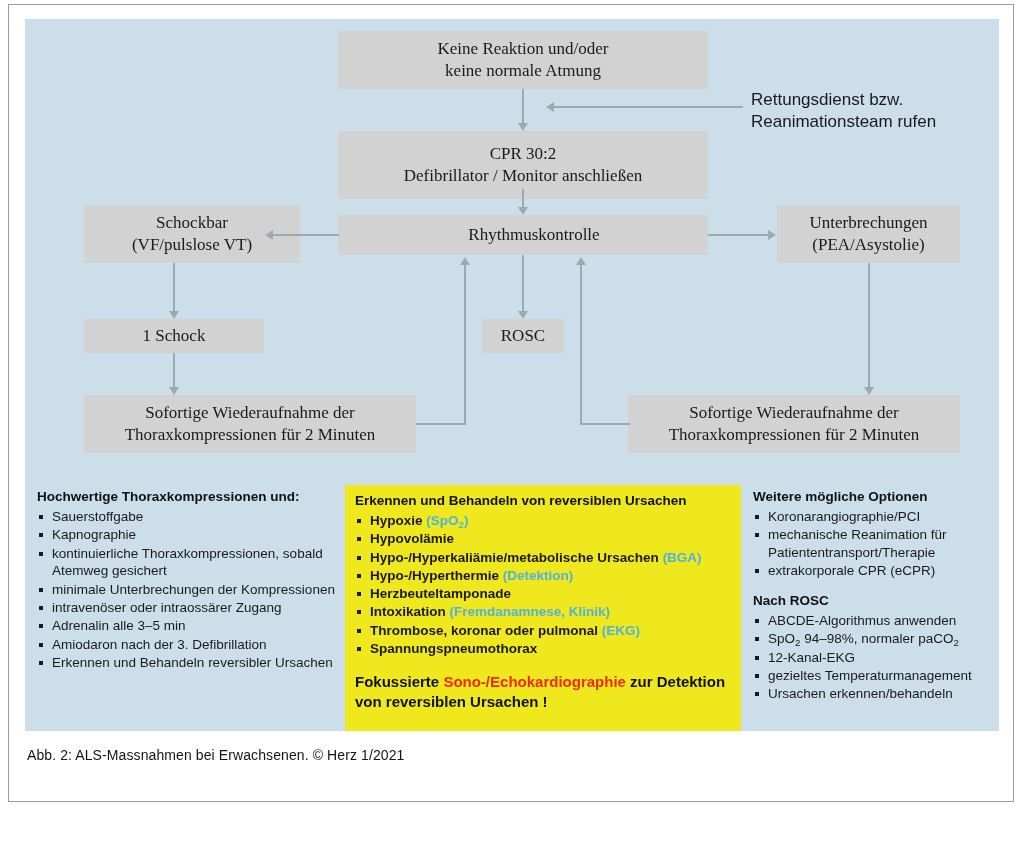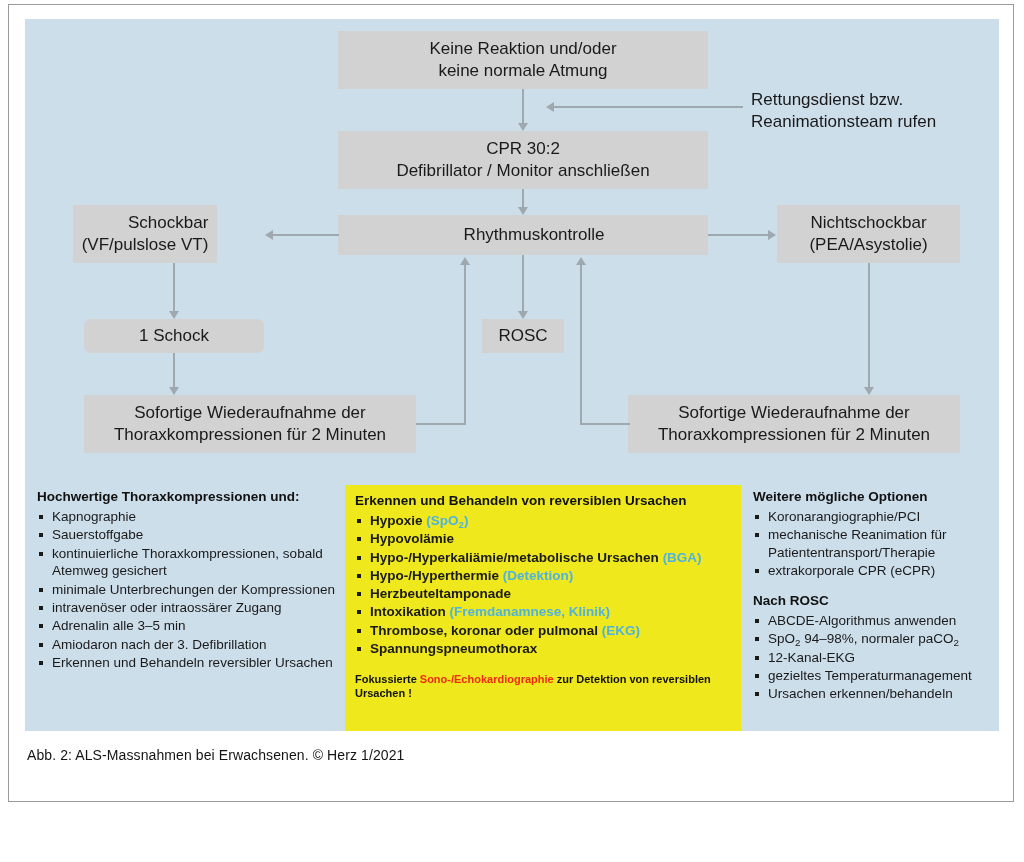--- a/index.html
+++ b/index.html
@@ -43,20 +43,21 @@
     background: #d2d2d2;
     color: #1a1a1a;
     font-size: 17px;
     line-height: 1.28;
     display: flex;
     align-items: center;
     justify-content: center;
     text-align: center;
     box-sizing: border-box;
     padding: 3px 6px;
+    font-family: Liberation Serif, serif;
   }
   .node span { display: block; }
 
   
   .conn {
     position: absolute;
     background: #9fa8ae;
   }
   .conn.v { width: 2px; }
   .conn.h { height: 2px; }
@@ -138,21 +139,21 @@
     background: #efe81c;
     padding: 8px 10px 10px 10px;
   }
   .panel-yellow .panel-heading { font-size: 13.5px; }
   .panel-yellow ul.bullets li { font-weight: bold; }
   .accent-blue { color: #4fb3e0; }
   .accent-red  { color: #ee2b16; }
   li.red { color: #ee2b16; }
   .yellow-footer {
     font-weight: bold;
-    font-size: 11px;
+    font-size: 15px;
     line-height: 1.32;
     color: #111111;
     margin-top: 14px;
   }
 
   
   .fig-caption {
     position: absolute;
     left: 18px;
     top: 742px;
@@ -171,46 +172,46 @@
 
   <div class="blue-canvas">
 
     <div class="node" style="left:313px; top:12px; width:370px; height:58px;">
       <div>
         <span>Keine Reaktion und/oder</span>
         <span>keine normale Atmung</span>
       </div>
     </div>
 
-    <div class="node" style="left:313px; top:112px; width:370px; height:58px;">
+    <div class="node" style="left:313px; top:112px; width:370px; height:68px;">
       <div>
         <span>CPR 30:2</span>
         <span>Defibrillator / Monitor anschließen</span>
       </div>
     </div>
 
     <div class="node" style="left:313px; top:196px; width:370px; height:40px;padding-left:28px;">
       <span>Rhythmuskontrolle</span>
     </div>
 
-    <div class="node" style="left:48px; top:186px; width:144px; height:58px;text-align:right;">
+    <div class="node" style="left:59px; top:186px; width:216px; height:58px;">
       <div>
         <span>Schockbar</span>
         <span>(VF/pulslose VT)</span>
       </div>
     </div>
 
     <div class="node" style="left:752px; top:186px; width:183px; height:58px;">
       <div>
-        <span>Nichtschockbar</span>
+        <span>Unterbrechungen</span>
         <span>(PEA/Asystolie)</span>
       </div>
     </div>
 
-    <div class="node" style="left:59px; top:300px; width:180px; height:34px;border-radius:7px;">
+    <div class="node" style="left:59px; top:300px; width:180px; height:34px;">
       <span>1 Schock</span>
     </div>
 
     <div class="node" style="left:457px; top:300px; width:82px; height:34px;">
       <span>ROSC</span>
     </div>
 
     <div class="node" style="left:59px; top:376px; width:332px; height:58px;">
       <div>
         <span>Sofortige Wiederaufnahme der</span>
@@ -261,22 +262,22 @@
     <div class="conn v" style="left:439px; top:246px; height:160px;"></div>
     <div class="arrowhead up" style="left:435px; top:238px;"></div>
 
     <div class="conn h" style="left:555px; top:404px; width:50px;"></div>
     <div class="conn v" style="left:555px; top:246px; height:160px;"></div>
     <div class="arrowhead up" style="left:551px; top:238px;"></div>
 
     <div class="panel" style="left:12px; top:470px; width:300px;">
       <div class="panel-heading">Hochwertige Thoraxkompressionen und:</div>
       <ul class="bullets">
+        <li>Sauerstoffgabe</li>
         <li>Kapnographie</li>
-        <li>Sauerstoffgabe</li>
         <li>kontinuierliche Thoraxkompressionen, sobald Atemweg gesichert</li>
         <li>minimale Unterbrechungen der Kompressionen</li>
         <li>intravenöser oder intraossärer Zugang</li>
         <li>Adrenalin alle 3–5 min</li>
         <li>Amiodaron nach der 3. Defibrillation</li>
         <li>Erkennen und Behandeln reversibler Ursachen</li>
       </ul>
     </div>
 
     <div class="panel panel-yellow" style="left:320px; top:466px; width:396px; height:246px;">

